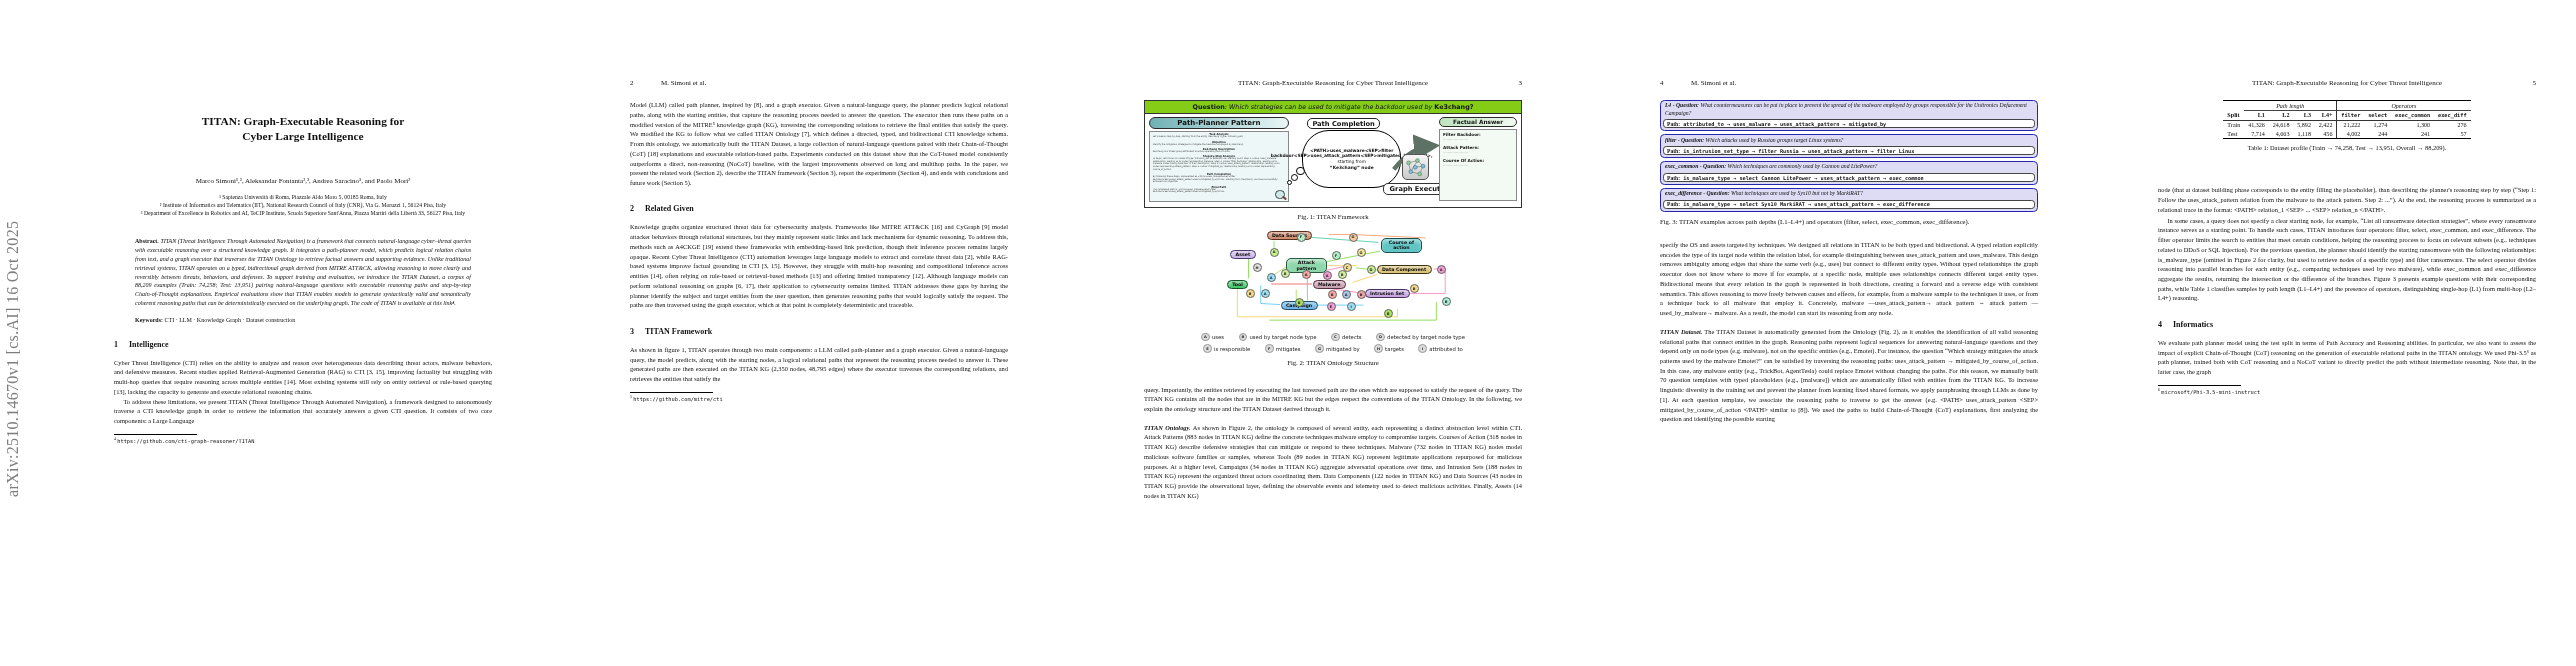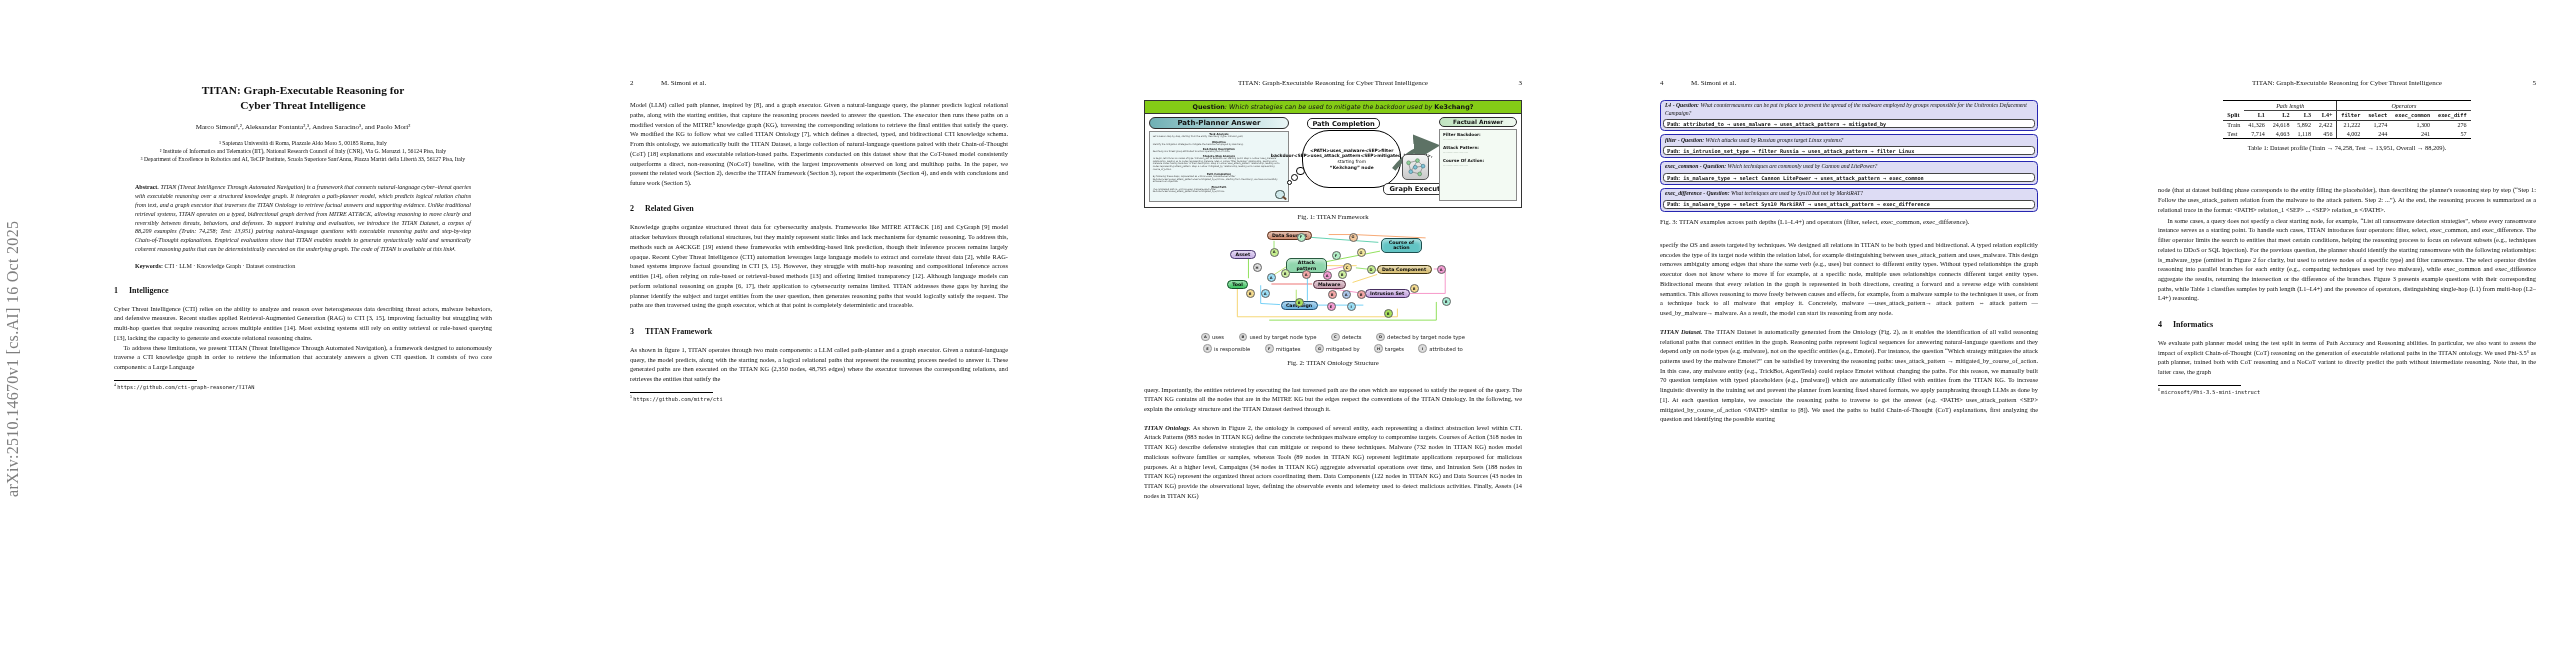--- a/index.html
+++ b/index.html
@@ -15,21 +15,21 @@
 
   
   .runhead{position:relative;height:9px;font-size:7px;margin-bottom:12.2px;}
   .runhead .no-left{position:absolute;left:0;top:0;}
   .runhead .lbl-left{position:absolute;left:31px;top:0;}
   .runhead .title-c{display:block;text-align:center;}
   .runhead .no-right{position:absolute;right:0;top:0;}
 
   
   .title{font-size:11.4px;font-weight:bold;text-align:center;line-height:1.35;margin-top:0;}
-  .authors{text-align:center;font-size:7px;margin-top:9px;}
+  .authors{text-align:center;font-size:7px;margin-top:32px;}
   .affils{margin-top:7.8px;font-size:5.7px;text-align:center;line-height:1.45;}
   .affils div{margin:0 7.8px;}
   .abstract{margin:20px 21px 0 21px;font-size:6px;line-height:1.47;text-align:justify;}
   .abstract .lead{font-weight:bold;}
   .abstract .body-it{font-style:italic;}
   .keywords{margin:9px 21px 0 21px;font-size:6px;}
   .keywords .lead{font-weight:bold;}
   .sec-h{font-size:8px;font-weight:bold;margin:16.7px 0 9px 0;}
   .sec-h .no{margin-right:11px;}
   .par{font-size:6.4px;line-height:1.52;text-align:justify;margin:0;}
@@ -119,24 +119,24 @@
   svg{display:block;}
   .absfill{position:absolute;left:0;top:0;}
 </style>
 </head>
 <body>
 
 <div id="canvas">
 
   <div class="watermark">arXiv:2510.14670v1  [cs.AI]  16 Oct 2025</div>
 
-  <div class="page" id="page1" style="padding-top:83px;">
+  <div class="page" id="page1" style="padding-top:114px;">
     <div class="title">
       <div>TITAN: Graph-Executable Reasoning for</div>
-      <div>Cyber Threat Intelligence</div>
+      <div>Cyber Large Intelligence</div>
     </div>
     <div class="authors">Marco Simoni¹,², Aleksandar Fontanta²,³, Andrea Saracino³, and Paolo Mori²</div>
     <div class="affils">
 
     <div>¹ Sapienza Università di Roma, Piazzale Aldo Moro 5, 00185 Roma, Italy</div>
         <div>² Institute of Informatics and Telematics (IIT), National Research Council of Italy (CNR), Via G. Moruzzi 1, 56124 Pisa, Italy</div>
         <div>³ Department of Excellence in Robotics and AI, TeCIP Institute, Scuola Superiore Sant'Anna, Piazza Martiri della Libertà 33, 56127 Pisa, Italy</div>
       </div>
     <div class="abstract">
       <span class="lead">Abstract.</span>
@@ -182,21 +182,21 @@
       <span class="title-c">TITAN: Graph-Executable Reasoning for Cyber Threat Intelligence</span>
       <span class="no-right">3</span>
     </div>
 
     <div class="fig1" style="margin-top:7.8px;">
       <div class="fig1-q">
         <b>Question</b><span>: Which strategies can be used to mitigate the backdoor used by </span><b>Ke3chang?</b>
       </div>
       <div class="fig1-body">
         <div class="planner">
-          <div class="planner-h">Path-Planner Answer</div>
+          <div class="planner-h">Path-Planner Pattern</div>
           <div class="planner-b">
 
               <div class="psec">
                 <span class="ph">Task Analysis</span>
                 <span class="pt">Let's reason step by step, starting from the entity 'Ke3chang' (type: intrusion_set).</span>
               </div>
 
               <div class="psec">
                 <span class="ph">Objective</span>
                 <span class="pt">Identify the mitigation strategies to mitigate the backdoor employed by Ke3chang.</span>

